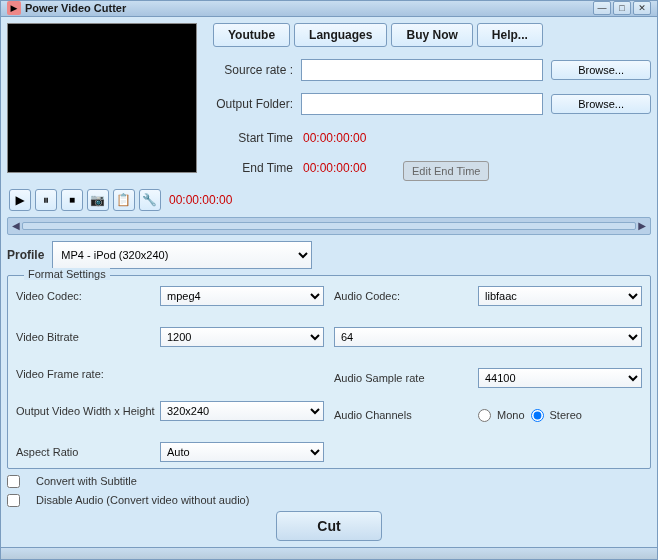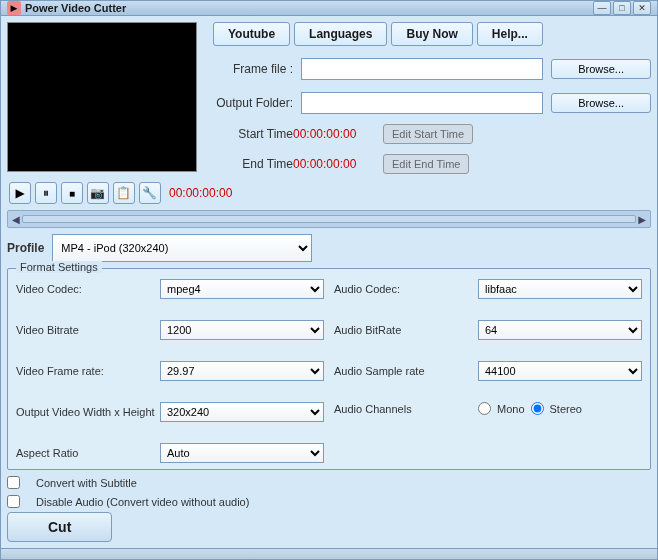--- a/index.html
+++ b/index.html
@@ -129,23 +129,22 @@
       padding: 3px 26px;
       background: linear-gradient(to bottom, #f0f8ff, #d8ecfc);
       border: 1px solid #7a9cbf;
       border-radius: 3px;
       cursor: pointer;
       font-size: 11px;
       white-space: nowrap;
     }
     .time-row {
       display: flex;
-      align-items: center;
-      gap: 0;
-      margin-top: 6px;
+      gap: 10px;
+      margin-top: 12px;
     }
     .time-label {
       width: 90px;
       text-align: right;
       color: #333;
     }
     .time-value {
       color: #cc0000;
       font-size: 12px;
       width: 90px;
@@ -227,21 +226,21 @@
     .format-settings-box {
       border: 1px solid #7a9cbf;
       border-radius: 2px;
       background: #ddeef8;
       padding: 6px 8px;
       position: relative;
     }
     .format-legend {
       position: absolute;
       top: -8px;
-      left: 8px;
+      left: 16px;
       background: #d4e8f7;
       padding: 0 4px;
       font-size: 11px;
       color: #333;
     }
     .format-inner {
       display: flex;
       gap: 10px;
       margin-top: 4px;
     }
@@ -337,35 +336,34 @@
       <div class="top-right">
 
         <div class="top-buttons">
           <button class="btn">Youtube</button>
           <button class="btn">Languages</button>
           <button class="btn">Buy Now</button>
           <button class="btn">Help...</button>
         </div>
 
         <div class="file-row">
-          <span class="file-label">Frame file :</span>
+          <span class="file-label">Source rate :</span>
           <input class="file-input" type="text" style="">
           <button class="browse-btn">Browse...</button>
         </div>
 
         <div class="file-row">
           <span class="file-label">Output Folder:</span>
           <input class="file-input" type="text" style="">
           <button class="browse-btn">Browse...</button>
         </div>
 
         <div class="time-row">
           <span class="time-label">Start Time</span>
           <span class="time-value">00:00:00:00</span>
-          <button class="time-btn">Edit Start Time</button>
         </div>
 
         <div class="time-row">
           <span class="time-label">End Time</span>
           <span class="time-value">00:00:00:00</span>
           <button class="time-btn">Edit End Time</button>
         </div>
       </div>
     </div>
 
@@ -424,26 +422,20 @@
             <span class="format-row-label">Video Bitrate</span>
             <select class="format-select">
               <option>1200</option>
               <option>800</option>
               <option>1500</option>
               <option>2000</option>
             </select>
           </div>
           <div class="format-row">
             <span class="format-row-label">Video Frame rate:</span>
-            <select class="format-select">
-              <option>29.97</option>
-              <option>25</option>
-              <option>30</option>
-              <option>24</option>
-            </select>
           </div>
           <div class="format-row">
             <span class="format-row-label">Output Video Width x Height</span>
             <select class="format-select">
               <option>320x240</option>
               <option>640x480</option>
               <option>1280x720</option>
             </select>
           </div>
           <div class="format-row">
@@ -459,21 +451,20 @@
         <div class="format-col">
           <div class="format-row">
             <span class="format-row-label">Audio Codec:</span>
             <select class="format-select">
               <option>libfaac</option>
               <option>mp3</option>
               <option>aac</option>
             </select>
           </div>
           <div class="format-row">
-            <span class="format-row-label">Audio BitRate</span>
             <select class="format-select">
               <option>64</option>
               <option>128</option>
               <option>192</option>
               <option>256</option>
             </select>
           </div>
           <div class="format-row">
             <span class="format-row-label">Audio Sample rate</span>
             <select class="format-select">
@@ -497,21 +488,21 @@
 
     <div class="checkbox-row">
       <input type="checkbox" id="subtitle" style="">
       <label class="checkbox-label" for="subtitle">Convert with Subtitle</label>
     </div>
     <div class="checkbox-row">
       <input type="checkbox" id="disableaudio" style="">
       <label class="checkbox-label" for="disableaudio">Disable Audio (Convert video without audio)</label>
     </div>
 
-    <div style="display:flex; ">
+    <div style="display:flex; justify-content:center; ">
       <button class="cut-btn">Cut</button>
     </div>
   </div>
 
   <div class="bottom-bar">
     <span class="status-text"></span>
   </div>
 </div>
 
 </body></html>

